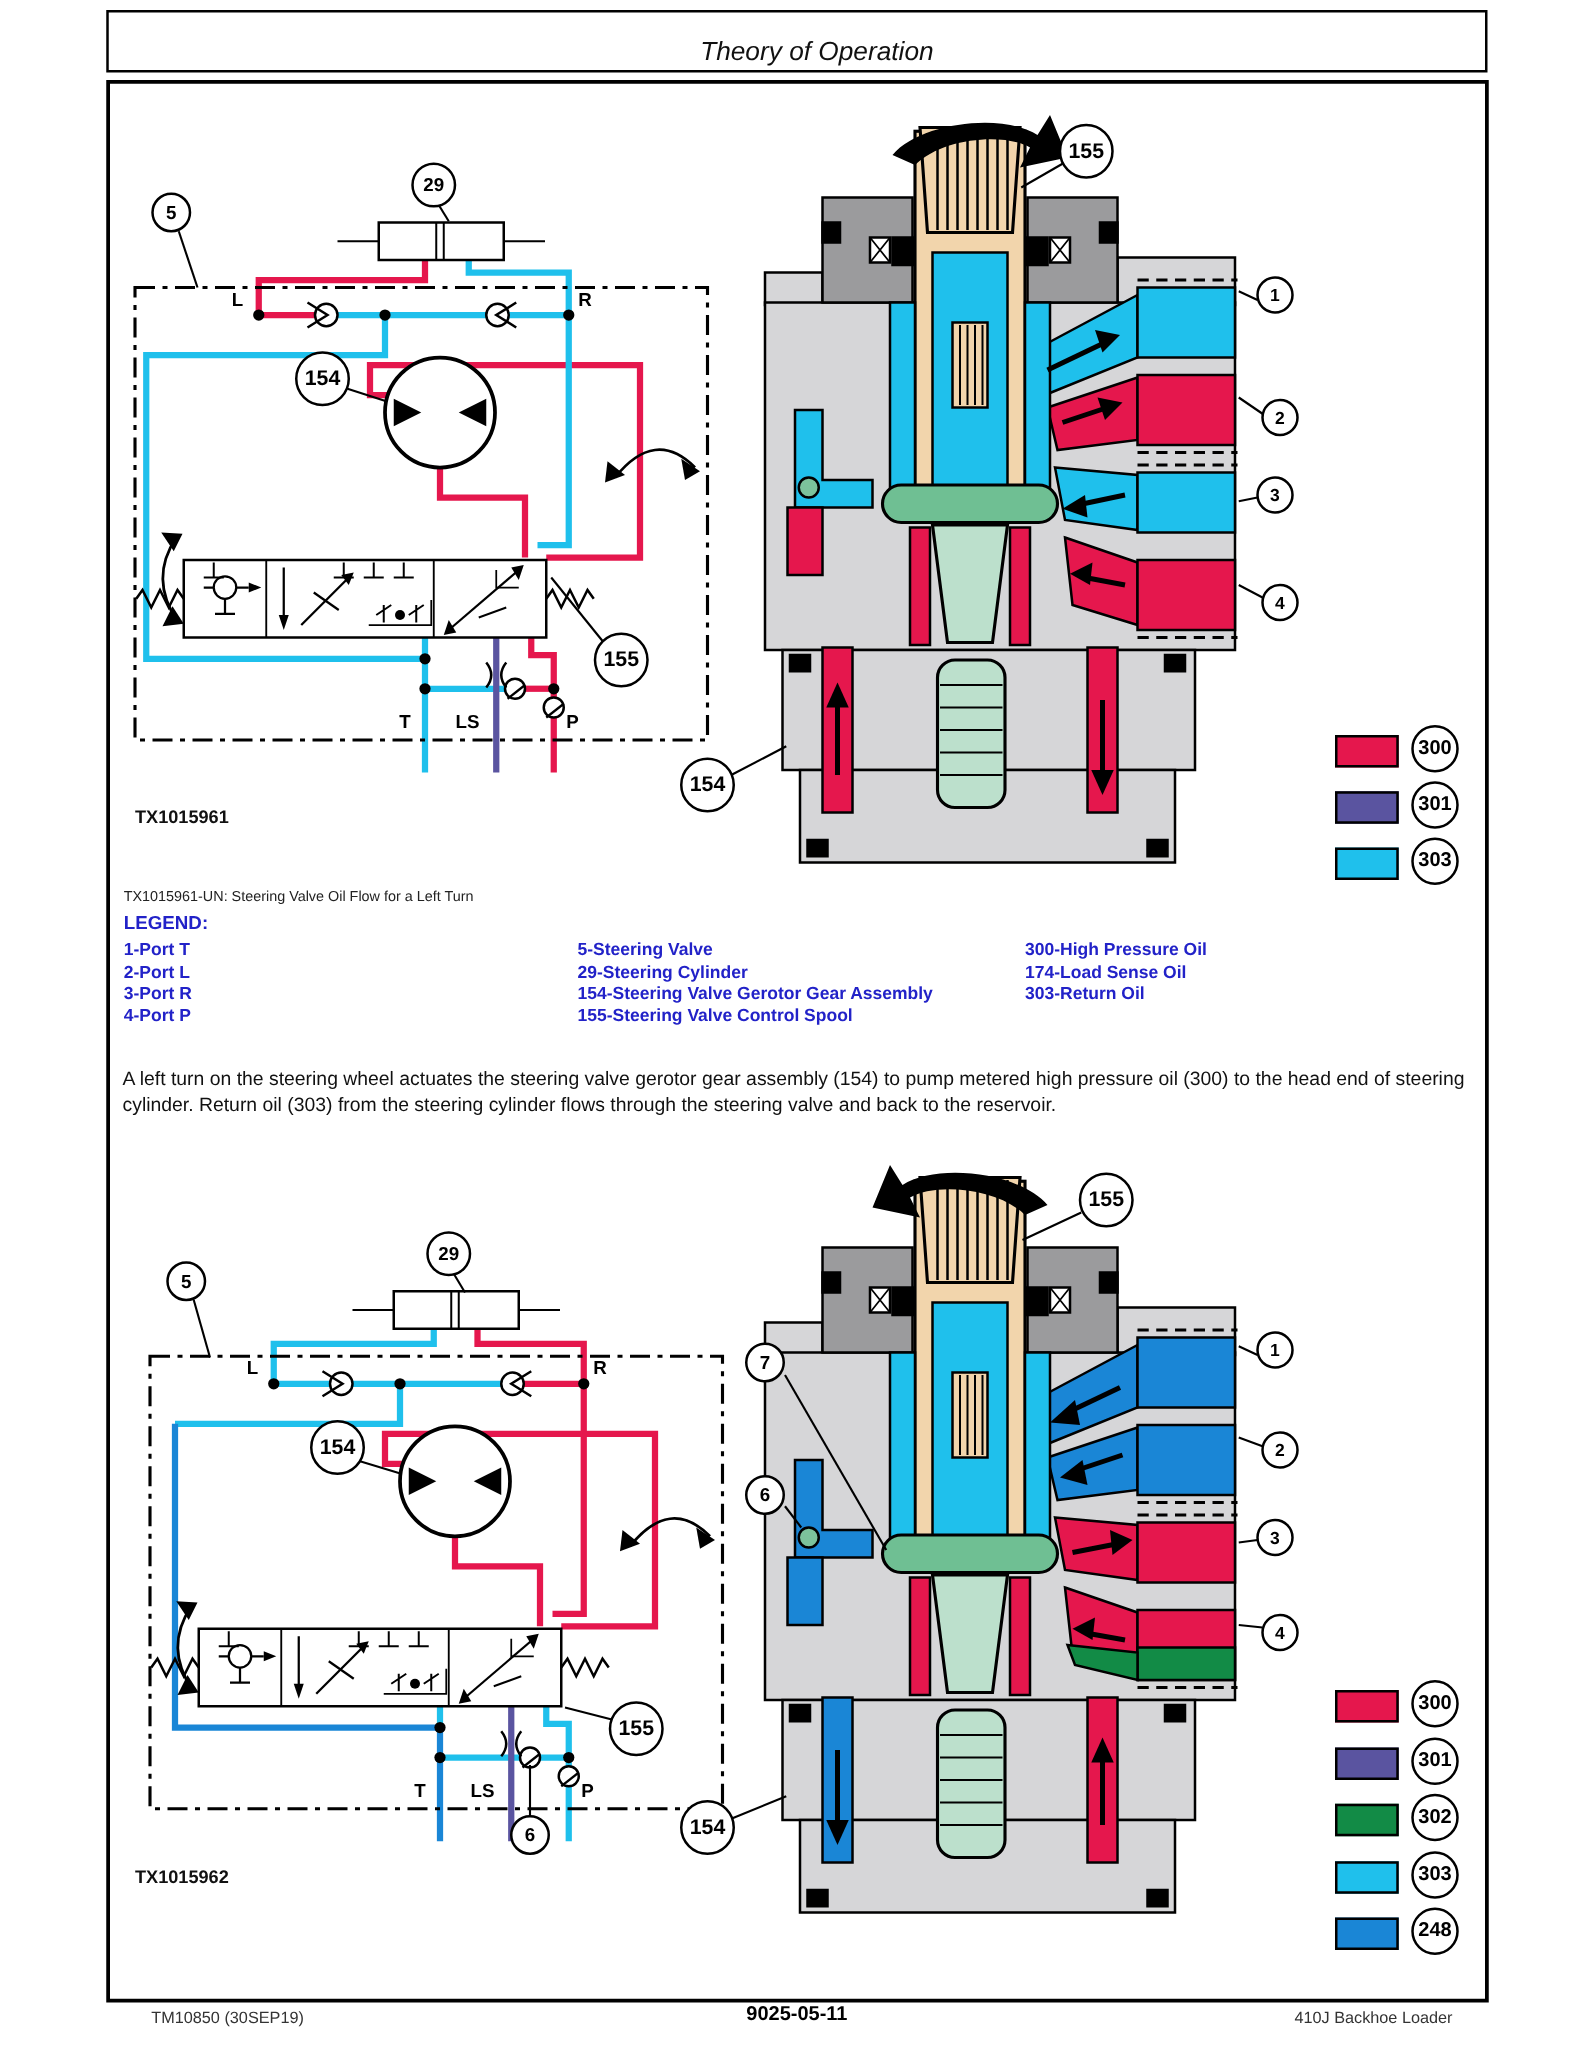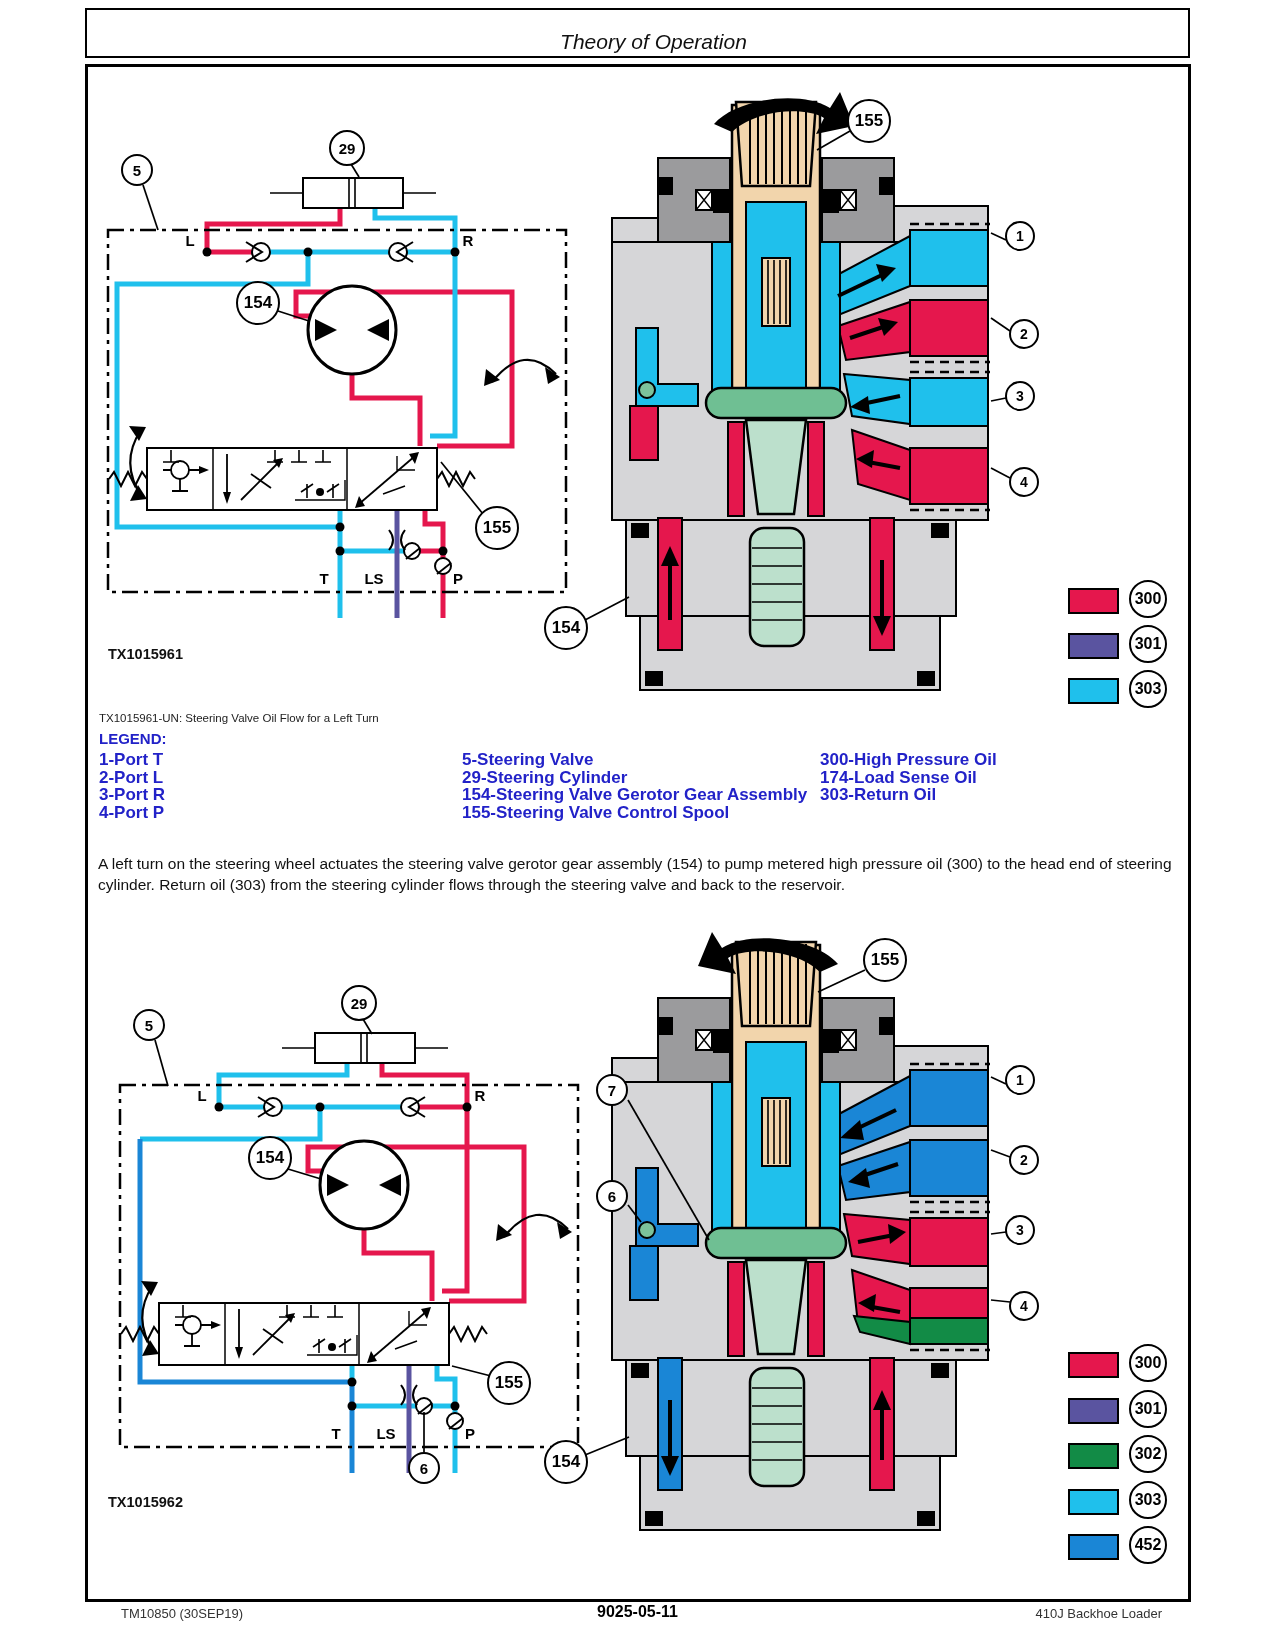--- a/index.html
+++ b/index.html
@@ -17,21 +17,21 @@
   .s30{width:30px;height:30px;font-size:14px;}
   .s32{width:32px;height:32px;font-size:15px;}
   .s36{width:36px;height:36px;font-size:15px;}
   .s38{width:38px;height:38px;font-size:16px;}
   .s44{width:44px;height:44px;font-size:17px;}
   .portlabel{position:absolute;transform:translate(-50%,-50%);font-weight:bold;font-size:15px;color:#000;z-index:4;}
   .swatch{position:absolute;width:47px;height:22px;border:2.5px solid #000;z-index:4;box-sizing:content-box;}
   .txlabel{position:absolute;font-weight:bold;font-size:14.5px;color:#111;z-index:4;}
   #fig1-caption{position:absolute;left:99px;top:712px;font-size:11.5px;color:#222;}
   #legend-heading{position:absolute;left:99px;top:730px;font-size:15px;font-weight:bold;color:#2222c8;}
-  .legcol{position:absolute;top:751px;font-size:17px;font-weight:bold;color:#2222c8;line-height:17.5px;}
+  .legcol{position:absolute;top:751px;font-size:14px;font-weight:bold;color:#2222c8;line-height:17.5px;}
   #legcol1{left:99px;} #legcol2{left:462px;} #legcol3{left:820px;}
   #body-paragraph{position:absolute;left:98px;top:853px;width:1090px;font-size:15.5px;
                   line-height:21px;color:#111;}
   .footer-text{position:absolute;font-size:13px;color:#333;z-index:4;}
   #footer-center{position:absolute;left:0;top:1603px;width:100%;text-align:center;
                  font-size:16px;font-weight:bold;color:#000;z-index:4;}
 </style>
 </head>
 <body>
 
@@ -376,20 +376,20 @@
   <div class="callout s44" style="left:566px;top:1462px">154</div>
   <div class="swatch" style="left: 1068px; top: 1352px; background-color: rgb(229, 23, 77);"></div>
   <div class="swatch" style="left: 1068px; top: 1398px; background-color: rgb(90, 84, 160);"></div>
   <div class="swatch" style="left: 1068px; top: 1443px; background-color: rgb(18, 139, 70);"></div>
   <div class="swatch" style="left: 1068px; top: 1489px; background-color: rgb(31, 192, 236);"></div>
   <div class="swatch" style="left: 1068px; top: 1534px; background-color: rgb(26, 134, 214);"></div>
   <div class="callout s38" style="left:1148px;top:1363px">300</div>
   <div class="callout s38" style="left:1148px;top:1409px">301</div>
   <div class="callout s38" style="left:1148px;top:1454px">302</div>
   <div class="callout s38" style="left:1148px;top:1500px">303</div>
-  <div class="callout s38" style="left:1148px;top:1545px">452</div>
+  <div class="callout s38" style="left:1148px;top:1545px">248</div>
   <div class="txlabel" style="left:108px;top:1494px">TX1015962</div>
 
   <div class="footer-text" style="left:121px;top:1606px">TM10850 (30SEP19)</div>
   <div id="footer-center">9025-05-11</div>
   <div class="footer-text" style="right:113px;top:1606px">410J Backhoe Loader</div>
 
 </div>
 
 </body></html>

